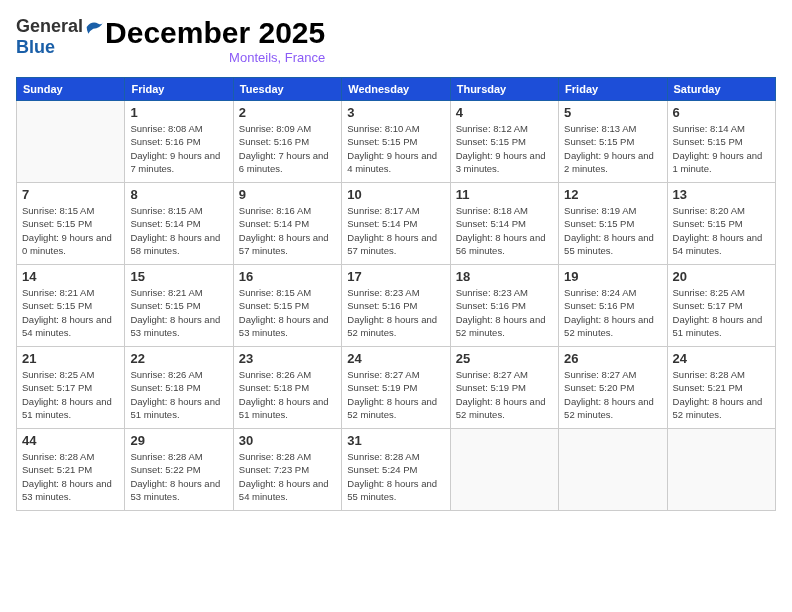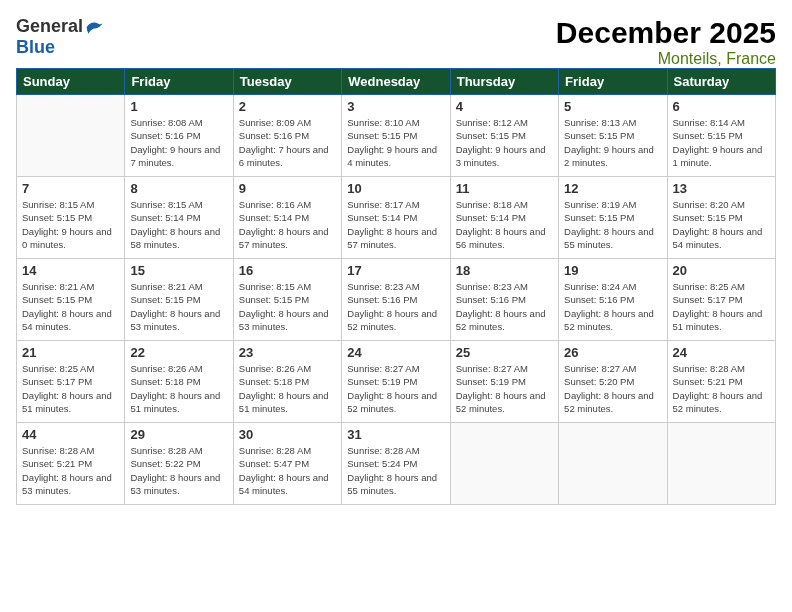--- a/index.html
+++ b/index.html
@@ -11,23 +11,22 @@
       overflow: hidden;
     }
     .container {
       width: 792px;
       height: 612px;
       padding: 16px 16px 10px 16px;
       background: #fff;
     }
     .header {
       display: flex;
-      justify-content: space-between;
       align-items: flex-start;
-      margin-bottom: 0;
+      margin-bottom: 12px;
     }
     .logo {
       display: flex;
       flex-direction: column;
       align-items: flex-start;
     }
     .logo-text {
       display: flex;
       align-items: center;
     }
@@ -48,34 +47,34 @@
     }
     .title-section {
       text-align: right;
     }
     .month-year {
       font-size: 30px;
       font-weight: bold;
       color: #000000;
     }
     .location {
-      font-size: 16px;
-      color: #4d7c0f;
+      font-size: 13px;
+      color: #8b5cf6;
     }
     .calendar {
       width: 100%;
       border-collapse: collapse;
       border: 1px solid #ccc;
     }
     .calendar th {
-      background: #14532d;
+      background: #1d4ed8;
       color: #fff;
       text-align: left;
       padding: 5px 6px;
-      font-size: 13px;
+      font-size: 11px;
       border: 1px solid #1a5fa8;
     }
     .calendar td {
       border: 1px solid #ccc;
       vertical-align: top;
       padding: 4px 5px;
       width: calc(100% / 7);
       height: 80px;
       background: #fff;
     }
@@ -252,21 +251,21 @@
           <td>
             <span class="day-number">44</span>
             <div class="day-info"><span>Sunrise: 8:28 AM</span><br><span>Sunset: 5:21 PM</span><br><span>Daylight: 8 hours and 53 minutes.</span></div>
           </td>
           <td>
             <span class="day-number">29</span>
             <div class="day-info"><span>Sunrise: 8:28 AM</span><br><span>Sunset: 5:22 PM</span><br><span>Daylight: 8 hours and 53 minutes.</span></div>
           </td>
           <td>
             <span class="day-number">30</span>
-            <div class="day-info"><span>Sunrise: 8:28 AM</span><br><span>Sunset: 5:47 PM</span><br><span>Daylight: 8 hours and 54 minutes.</span></div>
+            <div class="day-info"><span>Sunrise: 8:28 AM</span><br><span>Sunset: 7:23 PM</span><br><span>Daylight: 8 hours and 54 minutes.</span></div>
           </td>
           <td>
             <span class="day-number">31</span>
             <div class="day-info"><span>Sunrise: 8:28 AM</span><br><span>Sunset: 5:24 PM</span><br><span>Daylight: 8 hours and 55 minutes.</span></div>
           </td>
           <td class="empty"></td>
           <td class="empty"></td>
           <td class="empty"></td>
         </tr>
       </tbody>

